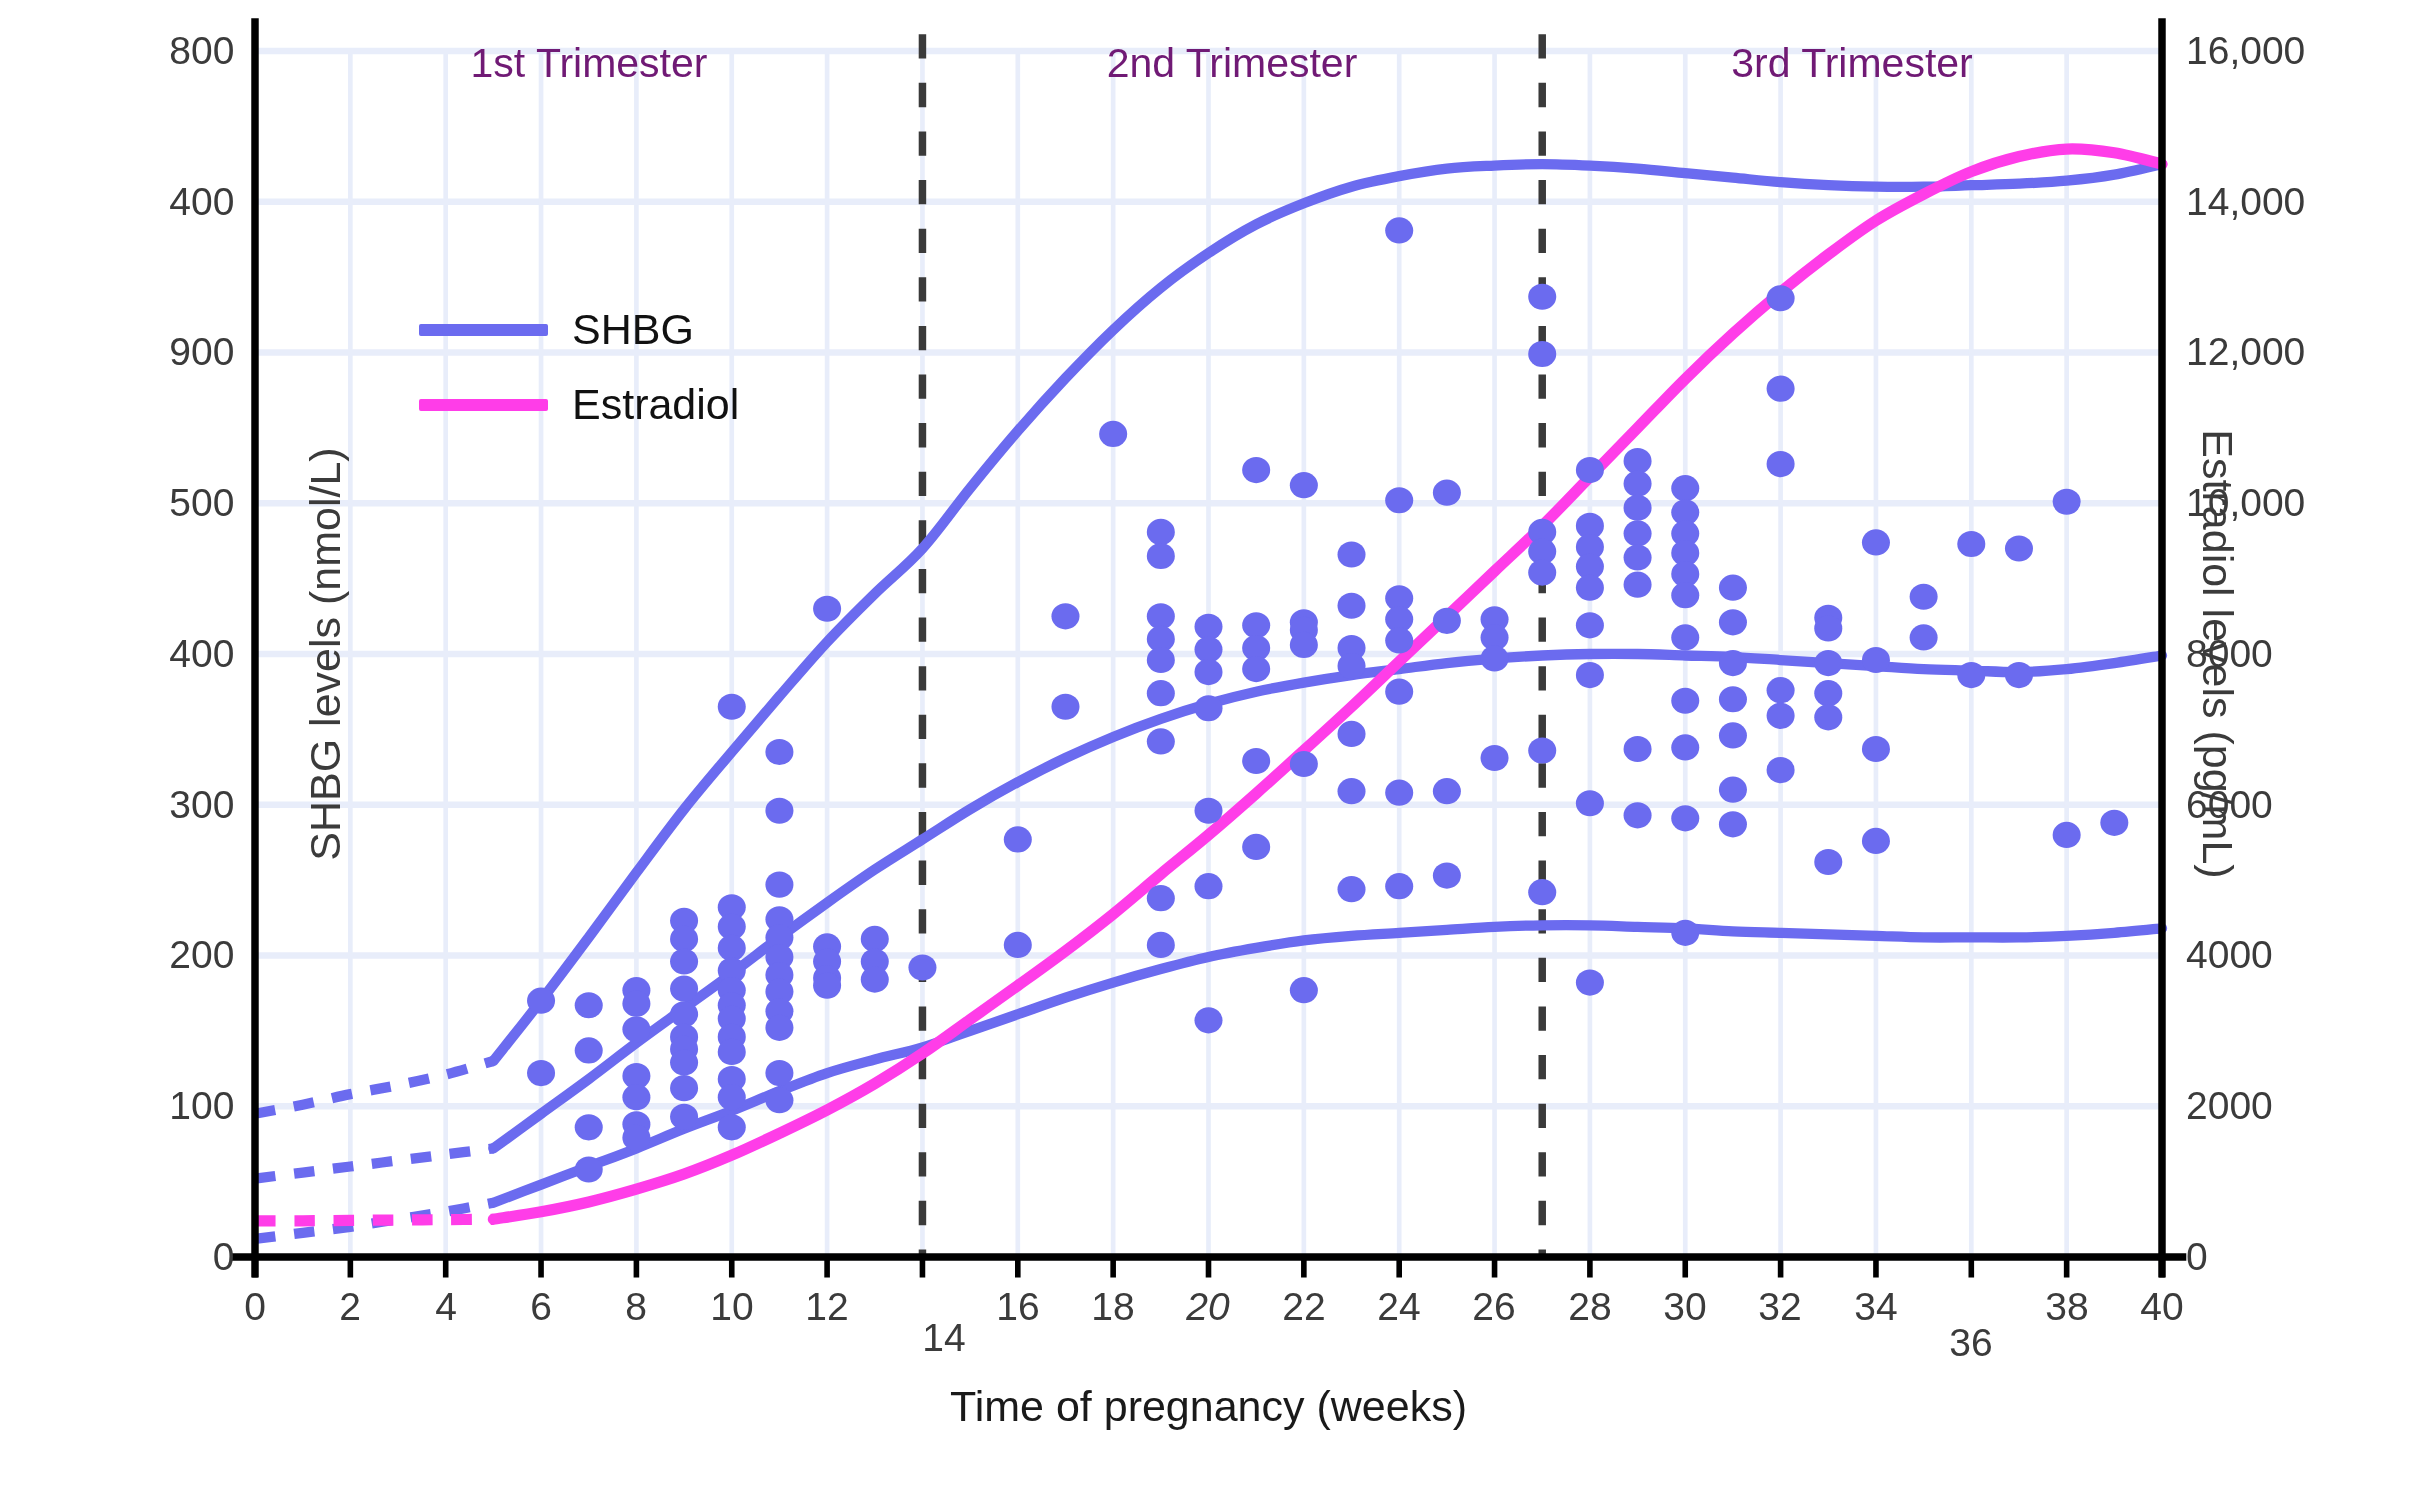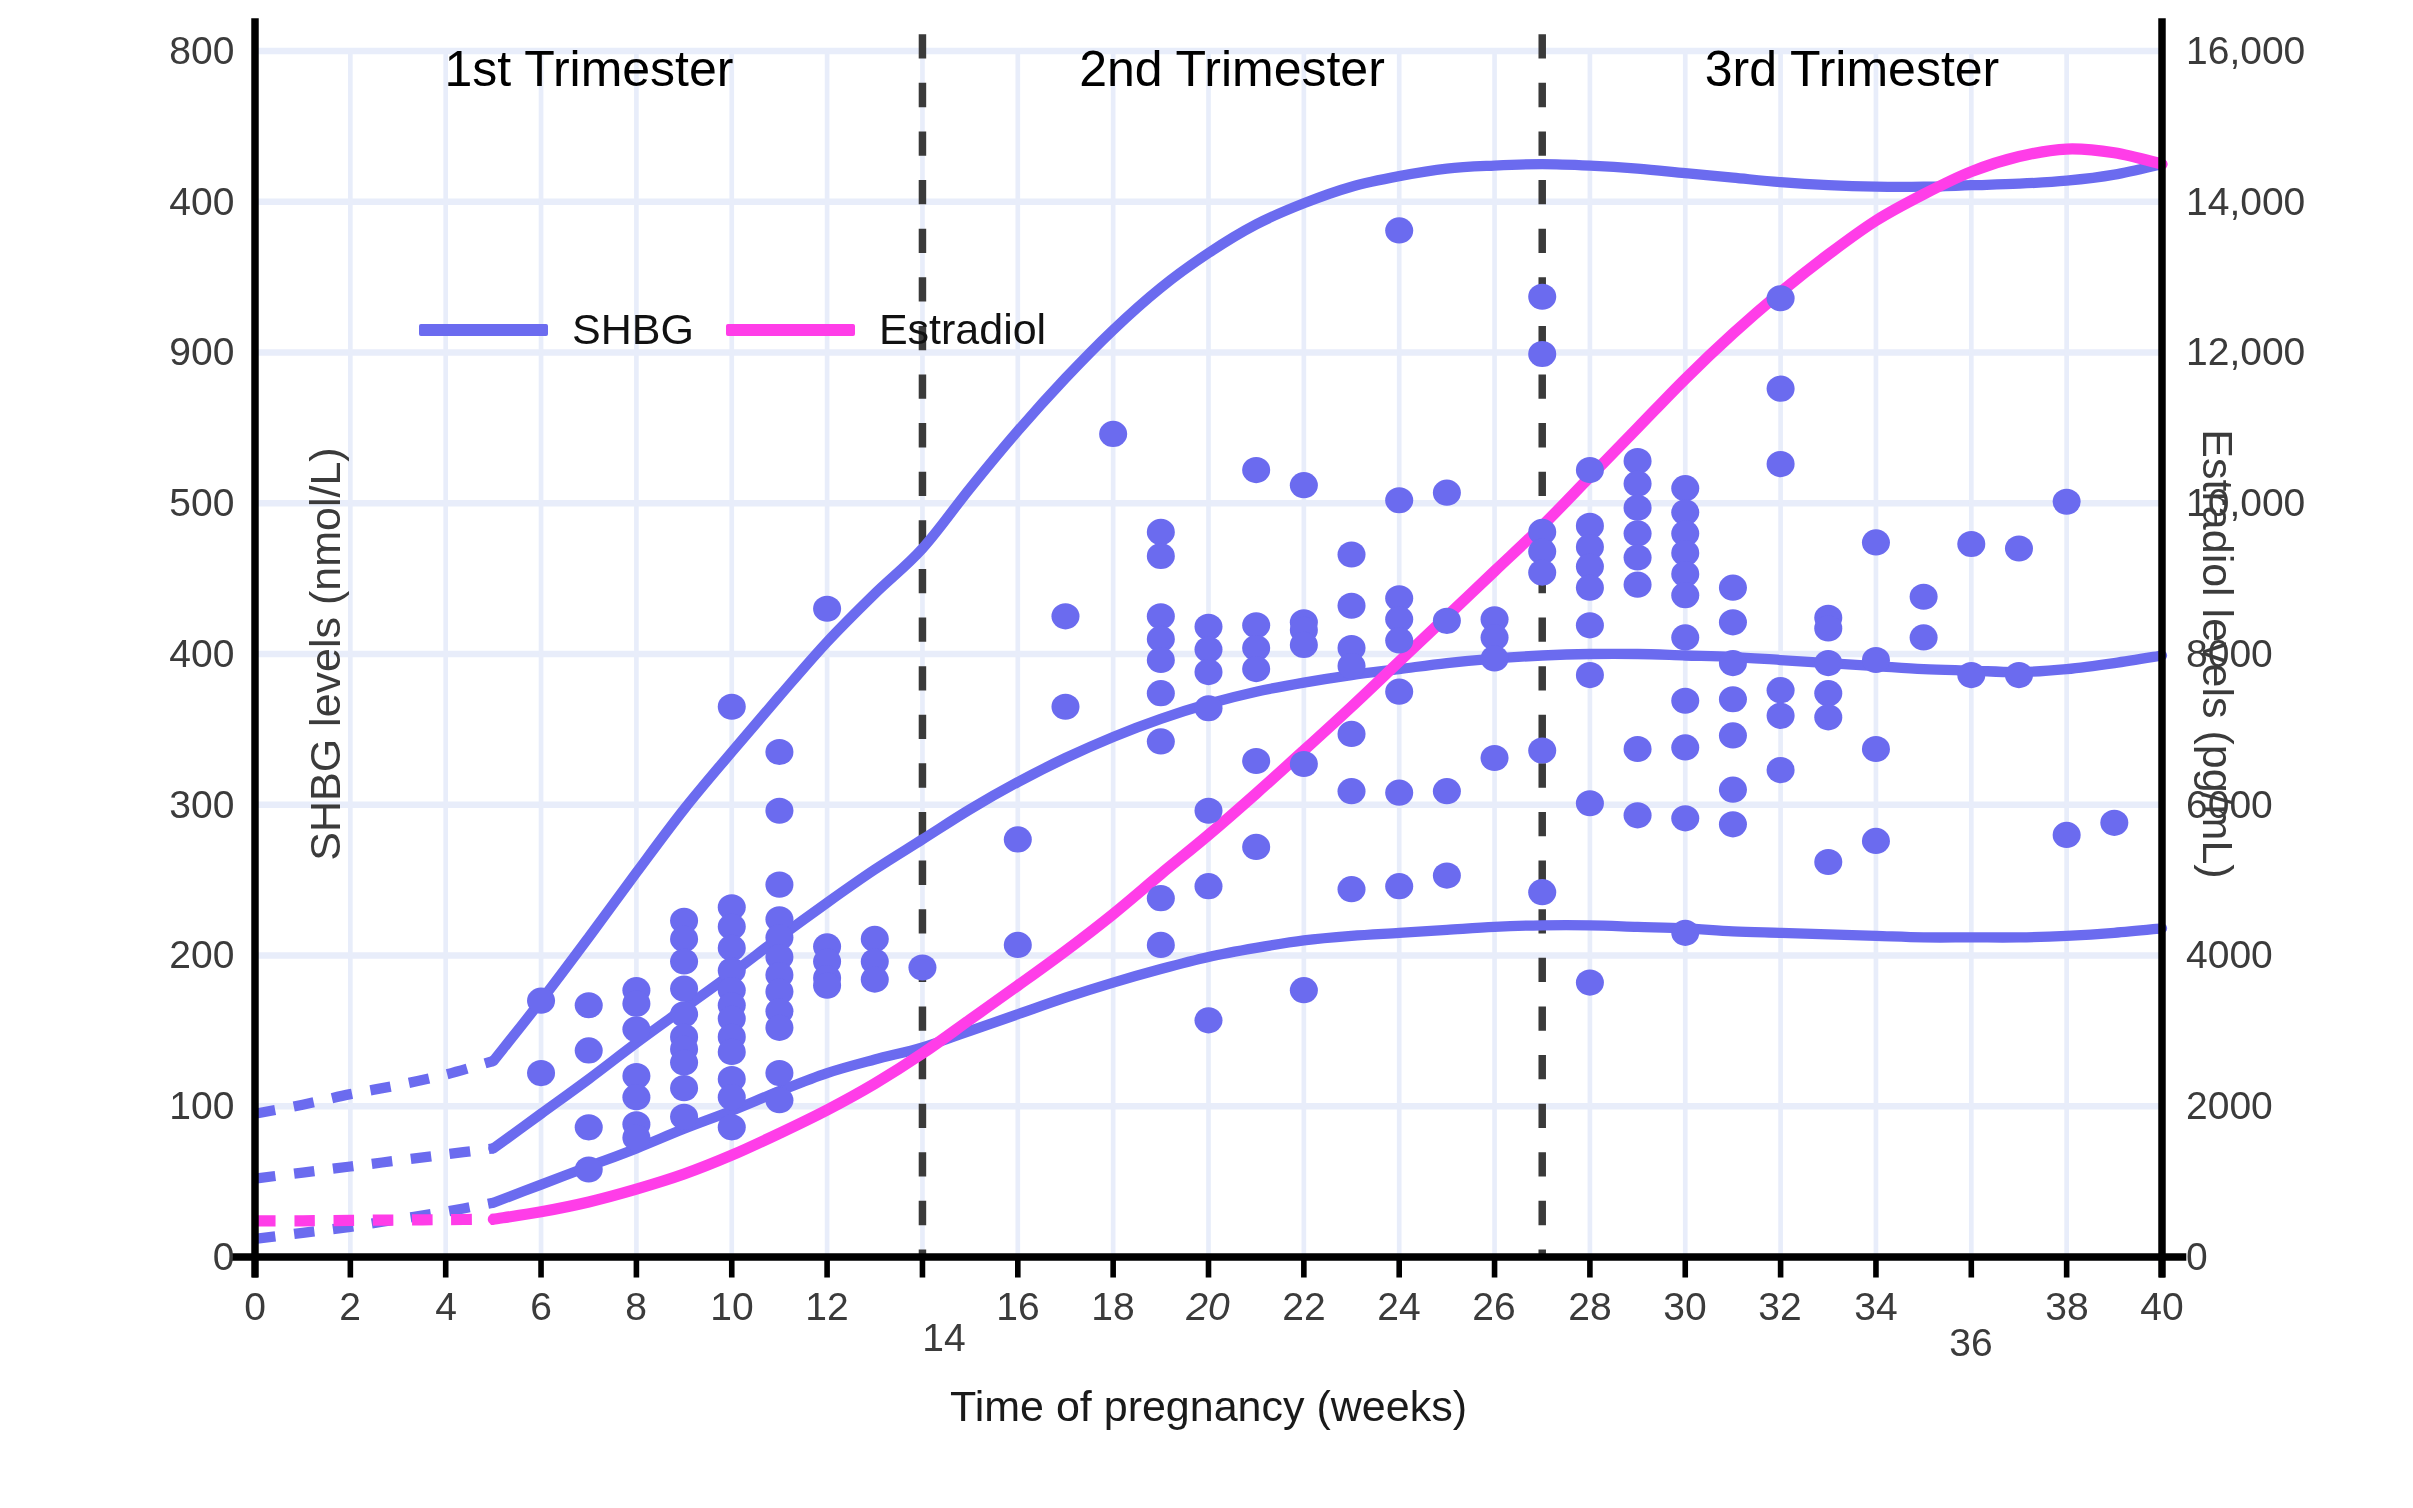--- a/index.html
+++ b/index.html
@@ -58,29 +58,29 @@
     position:absolute;
     top:calc(100% + 28px);
     transform:translateX(-50%);
     font-size:39px; color:#3b3b3b;
     white-space:nowrap;
   }
 
   .tri-label{
     position:absolute;
     transform:translateX(-50%);
-    font-size:50px; color:#000000;
+    font-size:41px; color:#701a75;
     white-space:nowrap;
   }
 
   
   #legend{
     position:absolute;
     left:164px; top:257px;
-    display:flex; flex-direction:row; gap:32px;
+    display:flex; flex-direction:column; gap:32px;
   }
   .leg-row{display:flex;align-items:center;gap:24px;}
   .leg-swatch{width:129px;height:12px;border-radius:1.9px;}
   .leg-text{font-size:43px;color:#111111;line-height:1;}
 </style>
 </head>
 <body>
 
 <div id="root">
 

